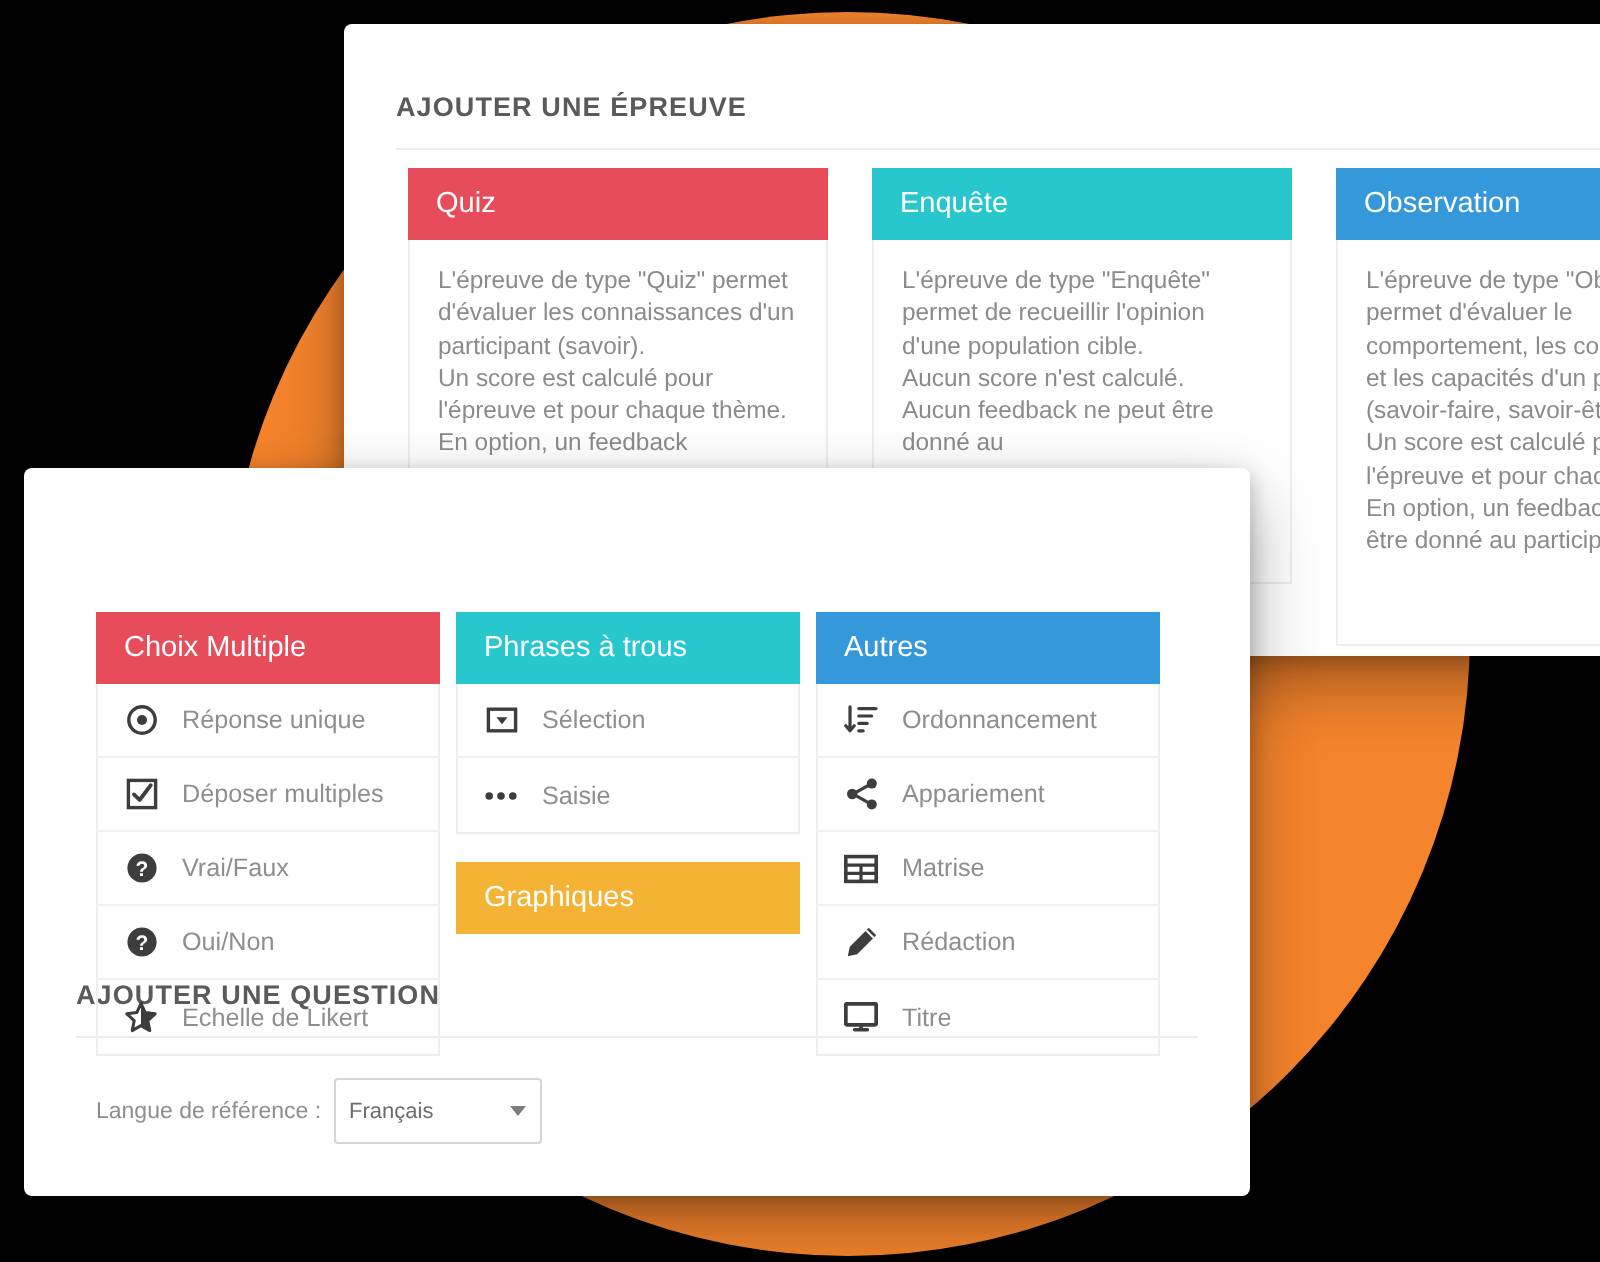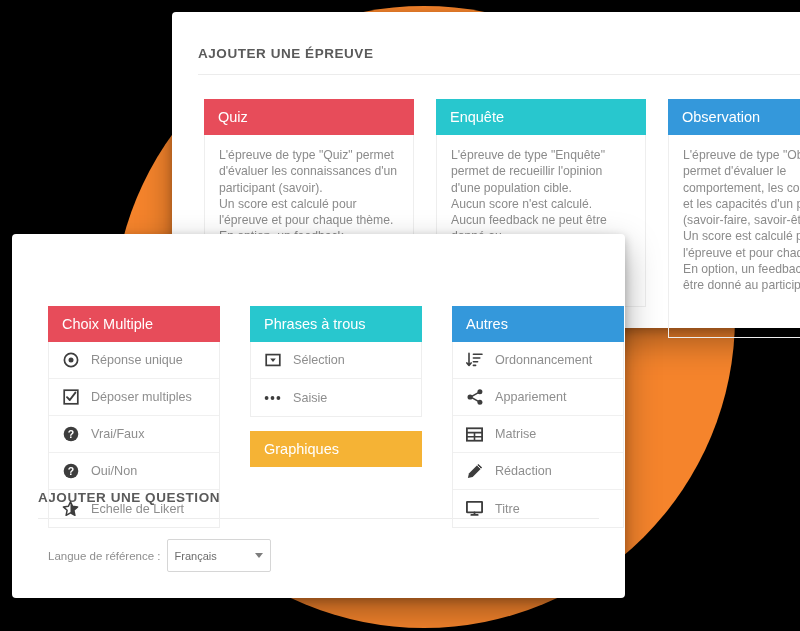--- a/index.html
+++ b/index.html
@@ -61,21 +61,21 @@
   #panel-epreuve .panel-divider { position: absolute; left: 26px; top: 62px; right: 26px; }
 
   .epreuve-cols {
     position: absolute;
     left: 32px;
     top: 72px;
     right: 30px;
     display: flex;
     gap: 22px;
   }
-  .epreuve-col { flex: 1 1 0; min-width: 0; margin-top: 15px; }
+  .epreuve-col { flex: 1 1 0; min-width: 0; }
 
   .col-head {
     height: 36px;
     line-height: 36px;
     padding: 0 14px;
     color: #ffffff;
     font-size: 14.5px;
     white-space: nowrap;
     overflow: hidden;
   }
@@ -104,21 +104,21 @@
     height: 364px;
   }
   #panel-question .panel-title { position: absolute; left: 26px; top: 256px; }
   #panel-question .panel-divider { position: absolute; left: 26px; top: 284px; right: 26px; }
 
   .q-cols {
     position: absolute;
     left: 36px;
     top: 72px;
     display: flex;
-    gap: 30px;
+    gap: 8px;
   }
   .q-col { width: 172px; }
 
   .q-group + .q-group { margin-top: 14px; }
 
   .q-list {
     border: 1px solid #eeeeee;
     border-top: none;
     list-style: none;
   }

